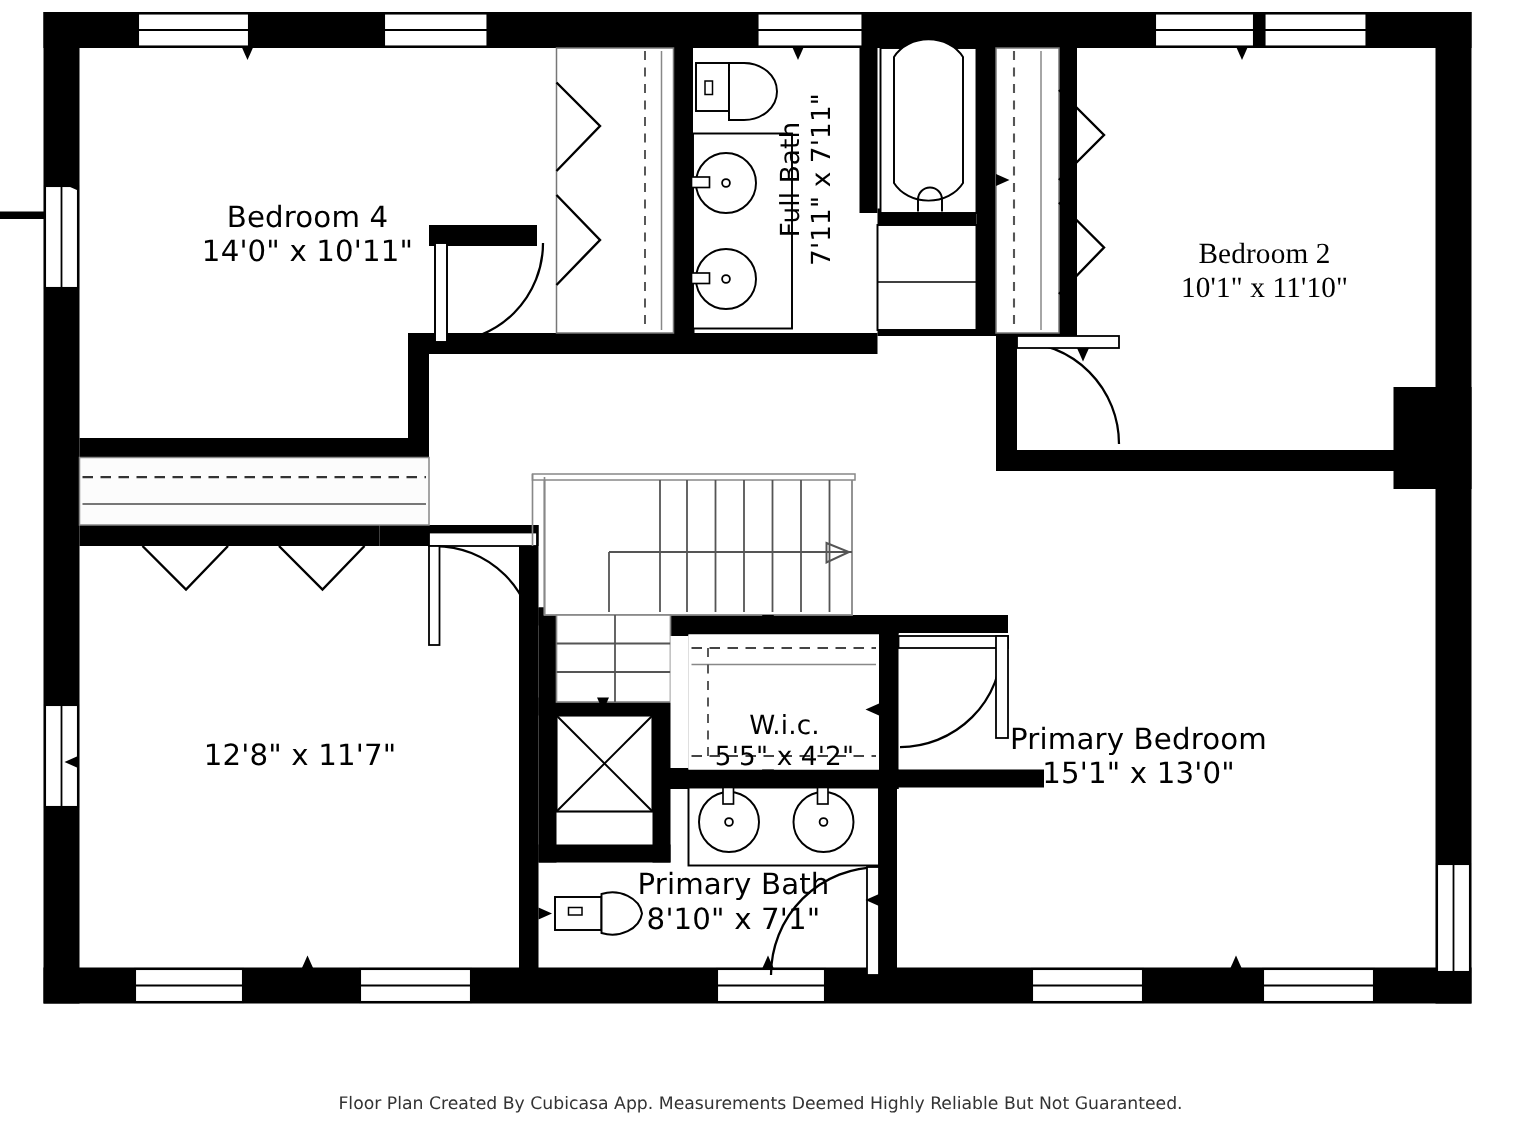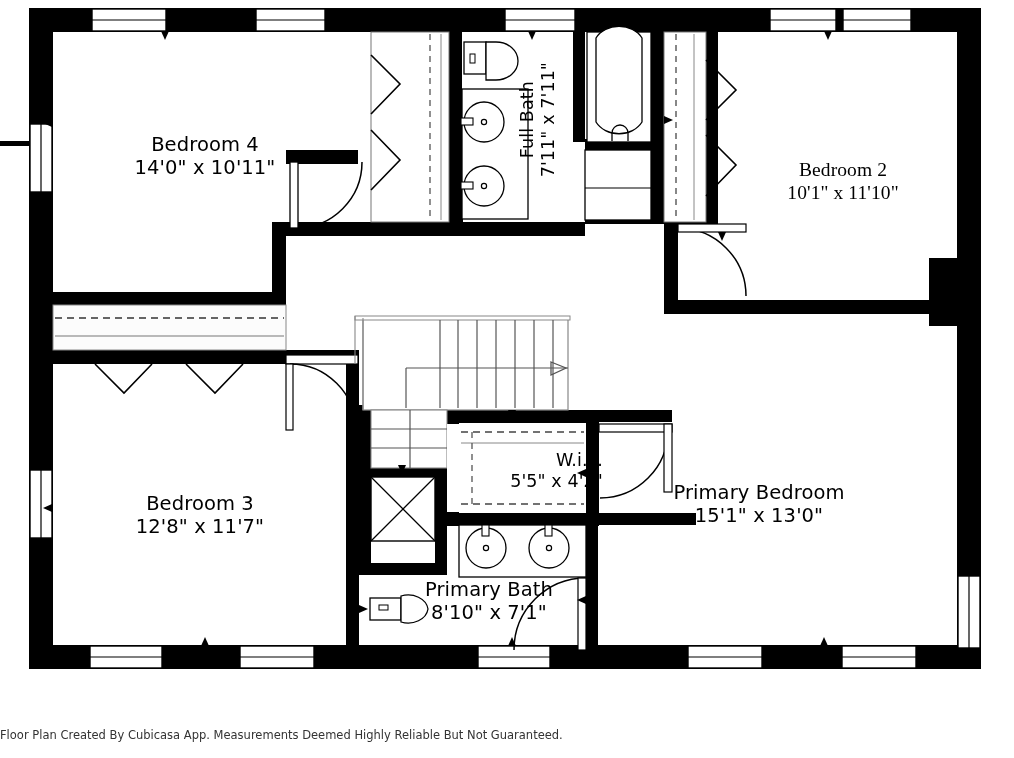--- a/index.html
+++ b/index.html
@@ -37,21 +37,21 @@
   .room-label.small .rdim  { font-size: 17.5px; }
   .room-label.vertical {
     transform-origin: 50% 50%;
     transform: rotate(-90deg);
   }
   #footer-note {
     position: absolute;
     left: 0;
     top: 728px;
     width: 1014px;
-    text-align: left;
+    text-align: center;
     font-size: 11.5px;
     color: #333333;
     font-family: "DejaVu Sans", "Liberation Sans", sans-serif;
     white-space: nowrap;
   }
 </style>
 </head>
 <body>
 
 <div id="plan-root">
@@ -354,25 +354,24 @@
     <span class="rname">Full Bath</span>
     <span class="rdim">7'11" x 7'11"</span>
   </div>
 
   <div class="room-label" style="left:743px; top:158px; width:200px;font-family:Liberation Serif, serif;">
     <span class="rname">Bedroom 2</span>
     <span class="rdim">10'1" x 11'10"</span>
   </div>
 
   <div class="room-label" style="left:100px; top:492px; width:200px;">
-    <span class="rname">Bedroom 3</span>
     <span class="rdim">12'8" x 11'7"</span>
   </div>
 
-  <div class="room-label small" style="left:443px; top:450px; width:160px;text-align:right;">
+  <div class="room-label small" style="left:443px; top:474px; width:160px;">
     <span class="rname">W.i.c.</span>
     <span class="rdim">5'5" x 4'2"</span>
   </div>
 
   <div class="room-label" style="left:644px; top:481px; width:230px;">
     <span class="rname">Primary Bedroom</span>
     <span class="rdim">15'1" x 13'0"</span>
   </div>
 
   <div class="room-label" style="left:389px; top:578px; width:200px;">

